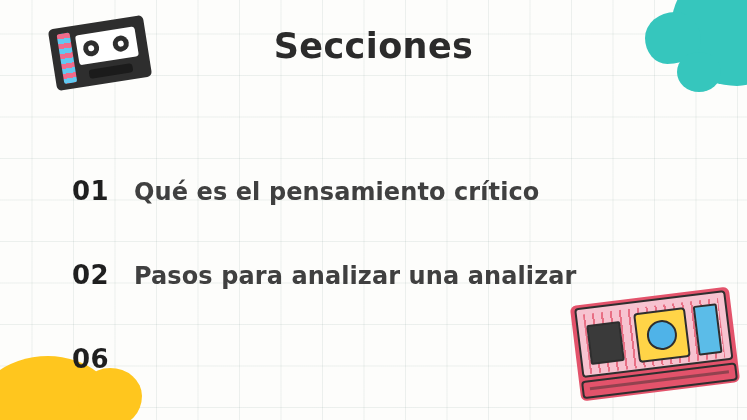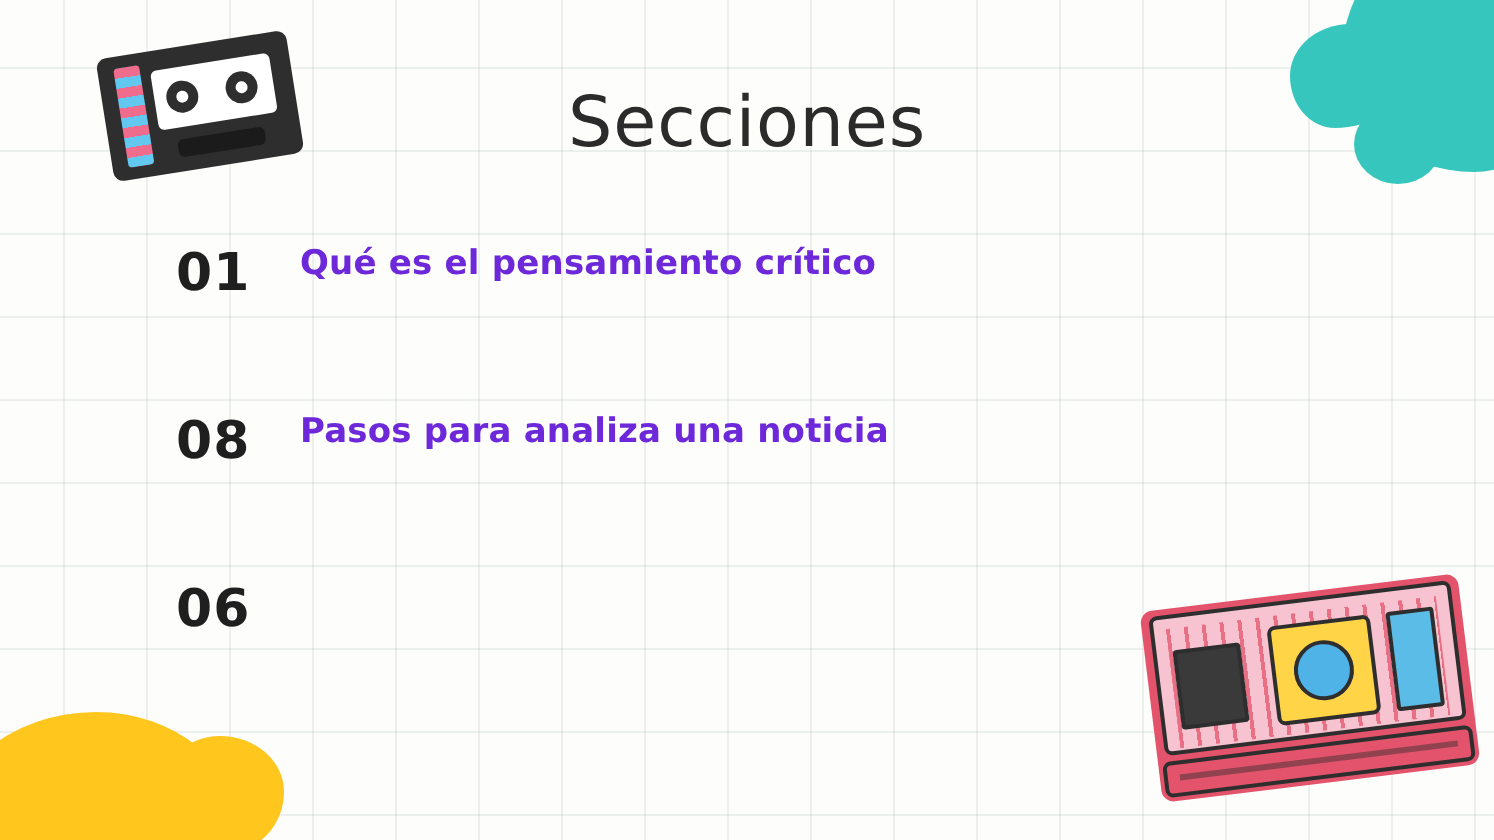--- a/index.html
+++ b/index.html
@@ -78,55 +78,54 @@
     top: 12px;
     width: 64px;
     height: 58px;
     background: #ffc61e;
     border-radius: 50% 50% 44% 56% / 56% 48% 52% 44%;
   }
 
   
   .title {
     position: absolute;
-    top: 42px;
+    top: 26px;
     left: 0;
     width: 747px;
     text-align: center;
     font-size: 35px;
-    font-weight: 400;
+    font-weight: 700;
     color: #2b2b2b;
     letter-spacing: 0.4px;
   }
 
   
   .sections {
     position: absolute;
     top: 122px;
     left: 72px;
     width: 560px;
   }
   .section-row {
     display: flex;
-    align-items: flex-start;
+    align-items: flex-end;
     height: 84px;
-    margin-left: 16px;
   }
   .section-num {
     width: 62px;
     flex: 0 0 62px;
     font-size: 26px;
     font-weight: 700;
     color: #1f1f1f;
     letter-spacing: 0.5px;
   }
   .section-label {
-    font-size: 17px;
+    font-size: 24px;
     font-weight: 700;
-    color: #6d28d9;
+    color: #404040;
     letter-spacing: 0.1px;
   }
 
   
   .cassette {
     position: absolute;
     left: 52px;
     top: 22px;
     width: 96px;
     height: 62px;
@@ -310,22 +309,22 @@
   <div class="title">Secciones</div>
 
   <div class="sections">
 
     <div class="section-row">
       <div class="section-num">01</div>
       <div class="section-label">Qué es el pensamiento crítico</div>
     </div>
 
     <div class="section-row">
-      <div class="section-num">08</div>
-      <div class="section-label">Pasos para analiza una noticia</div>
+      <div class="section-num">02</div>
+      <div class="section-label">Pasos para analizar una analizar</div>
     </div>
 
     <div class="section-row">
       <div class="section-num">06</div>
     </div>
 
   </div>
 
   <div class="newspaper">
     <div class="stack"></div>

